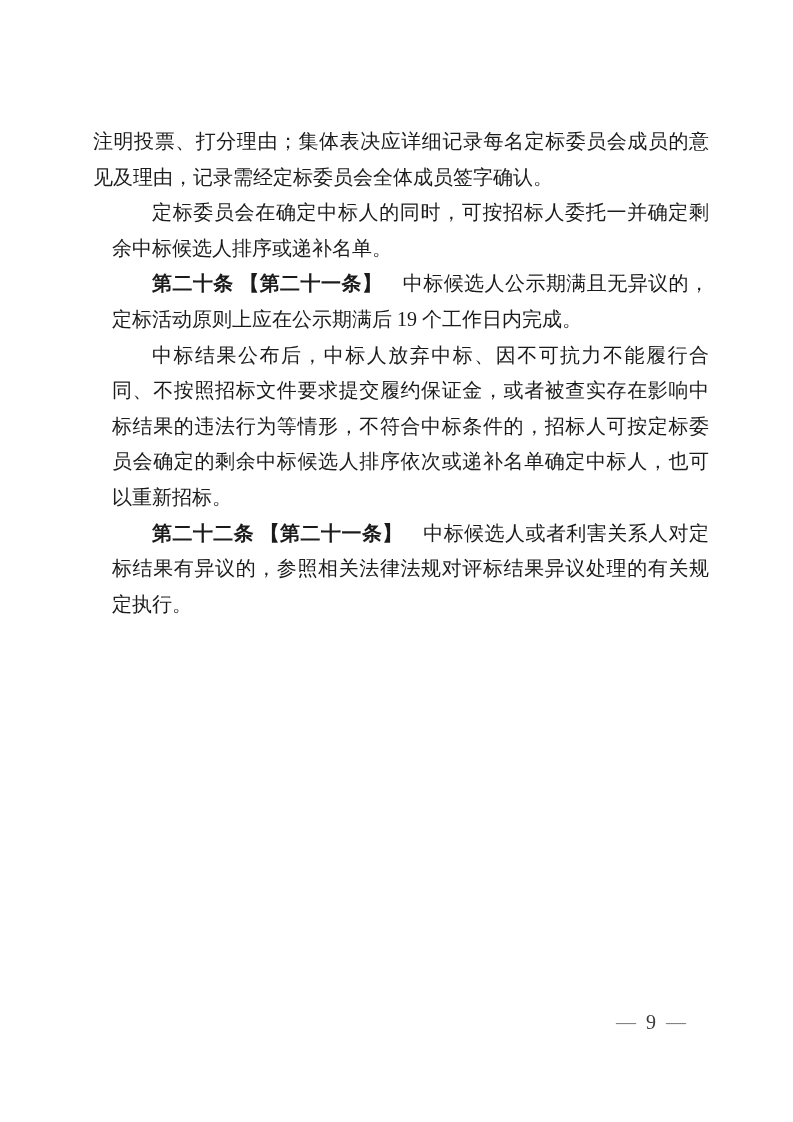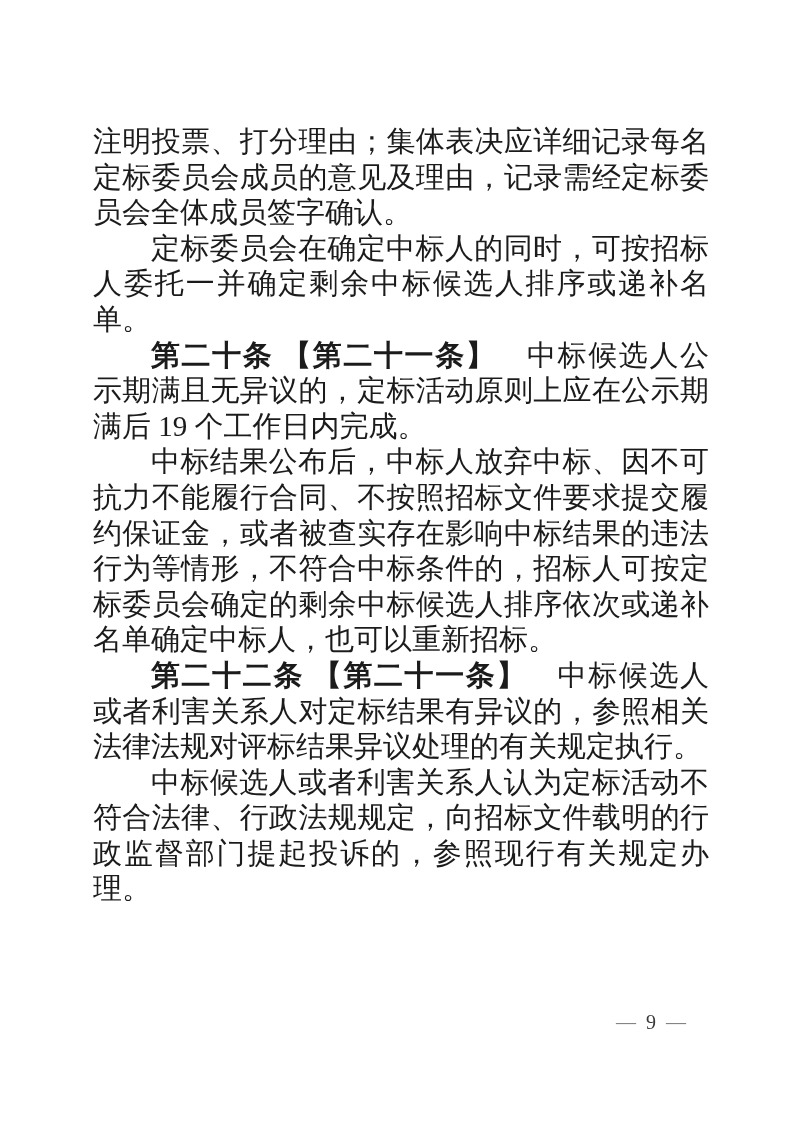--- a/index.html
+++ b/index.html
@@ -14,31 +14,32 @@
     background: #ffffff;
     overflow: hidden;
     font-family: "Liberation Serif", serif;
   }
   .doc-body {
     position: absolute;
     left: 93px;
     top: 124px;
     width: 616px;
     color: #1b1b1b;
-    font-size: 29px;
+    font-size: 20px;
     line-height: 35.6px;
     text-align: justify;
     text-justify: inter-character;
   }
   .doc-body p {
     margin: 0;
     padding: 0;
   }
   .doc-body p.indent {
     text-indent: 2em;
+    margin-left: 19px;
   }
   .doc-body .run-bold {
     font-weight: 700;
   }
   .footer {
     position: absolute;
     left: 596px;
     top: 1010px;
     width: 110px;
     display: flex;
@@ -59,20 +60,19 @@
 </head>
 <body>
 
 <div class="page">
   <div class="doc-body">
       <p><span>注明投票、打分理由；集体表决应详细记录每名定标委员会成员的意见及理由，记录需经定标委员会全体成员签字确认。</span></p>
       <p class="indent"><span>定标委员会在确定中标人的同时，可按招标人委托一并确定剩余中标候选人排序或递补名单。</span></p>
       <p class="indent"><span class="run-bold">第二十条 【第二十一条】</span><span>　中标候选人公示期满且无异议的，定标活动原则上应在公示期满后 19 个工作日内完成。</span></p>
       <p class="indent"><span>中标结果公布后，中标人放弃中标、因不可抗力不能履行合同、不按照招标文件要求提交履约保证金，或者被查实存在影响中标结果的违法行为等情形，不符合中标条件的，招标人可按定标委员会确定的剩余中标候选人排序依次或递补名单确定中标人，也可以重新招标。</span></p>
       <p class="indent"><span class="run-bold">第二十二条 【第二十一条】</span><span>　中标候选人或者利害关系人对定标结果有异议的，参照相关法律法规对评标结果异议处理的有关规定执行。</span></p>
-      <p class="indent"><span>中标候选人或者利害关系人认为定标活动不符合法律、行政法规规定，向招标文件载明的行政监督部门提起投诉的，参照现行有关规定办理。</span></p>
     </div>
   <div class="footer">
     <span class="dash">—</span>
     <span class="num">9</span>
     <span class="dash">—</span>
   </div>
 </div>
 
 </body></html>

